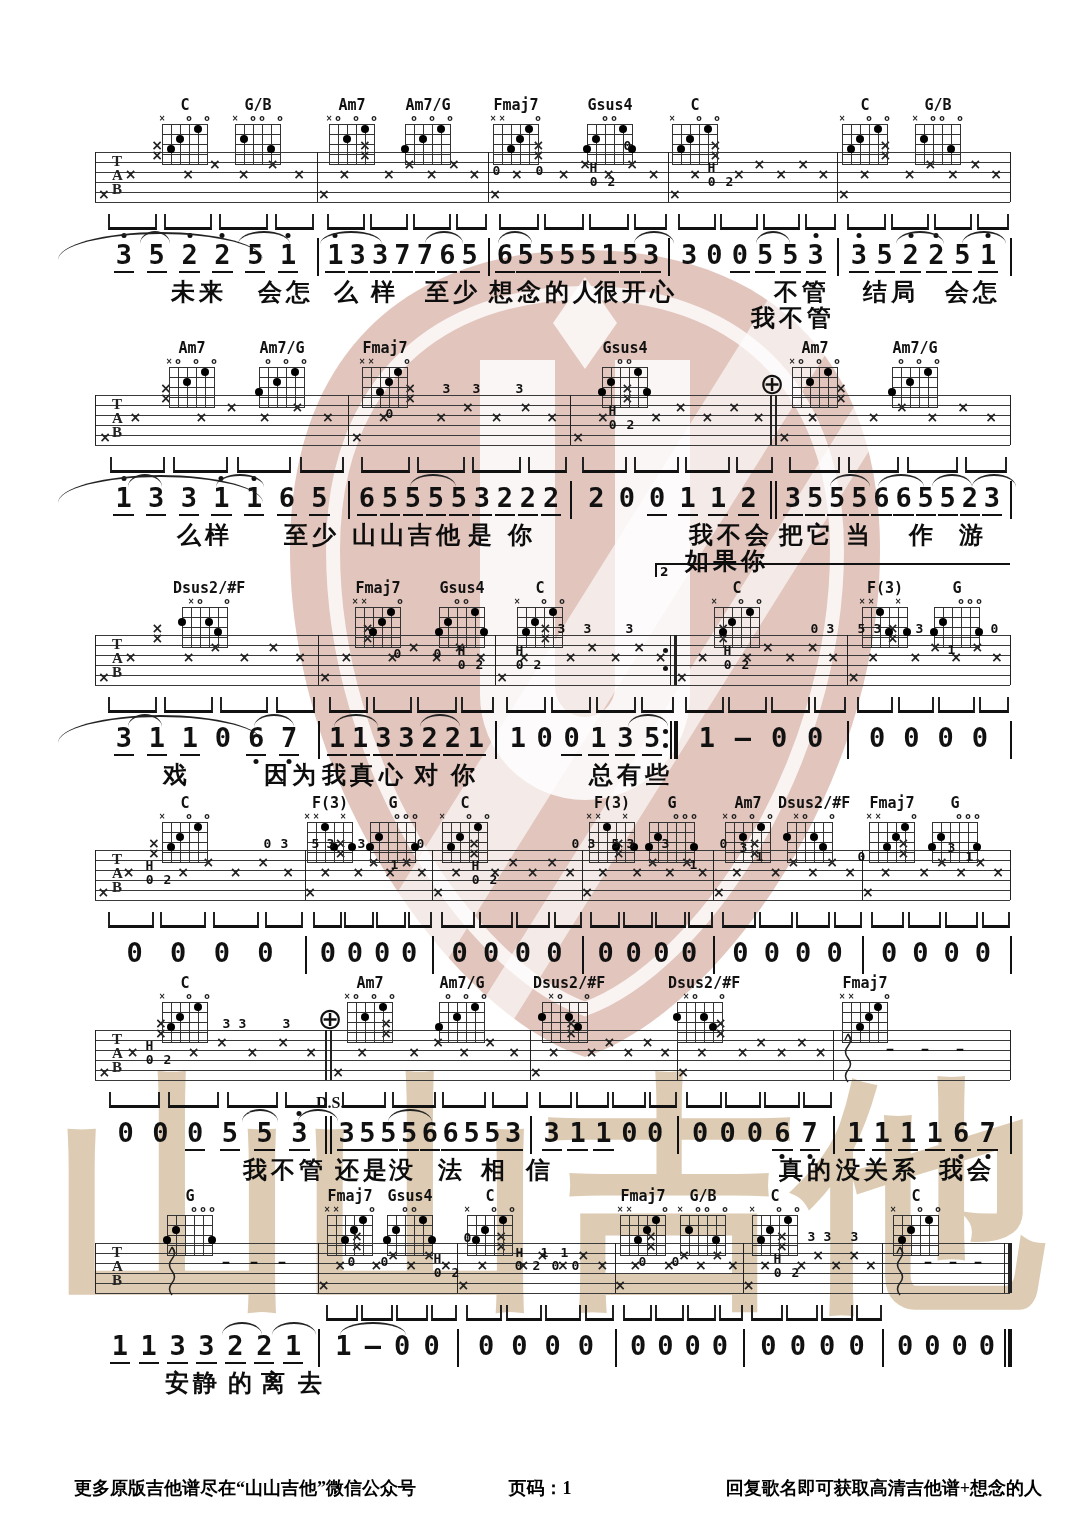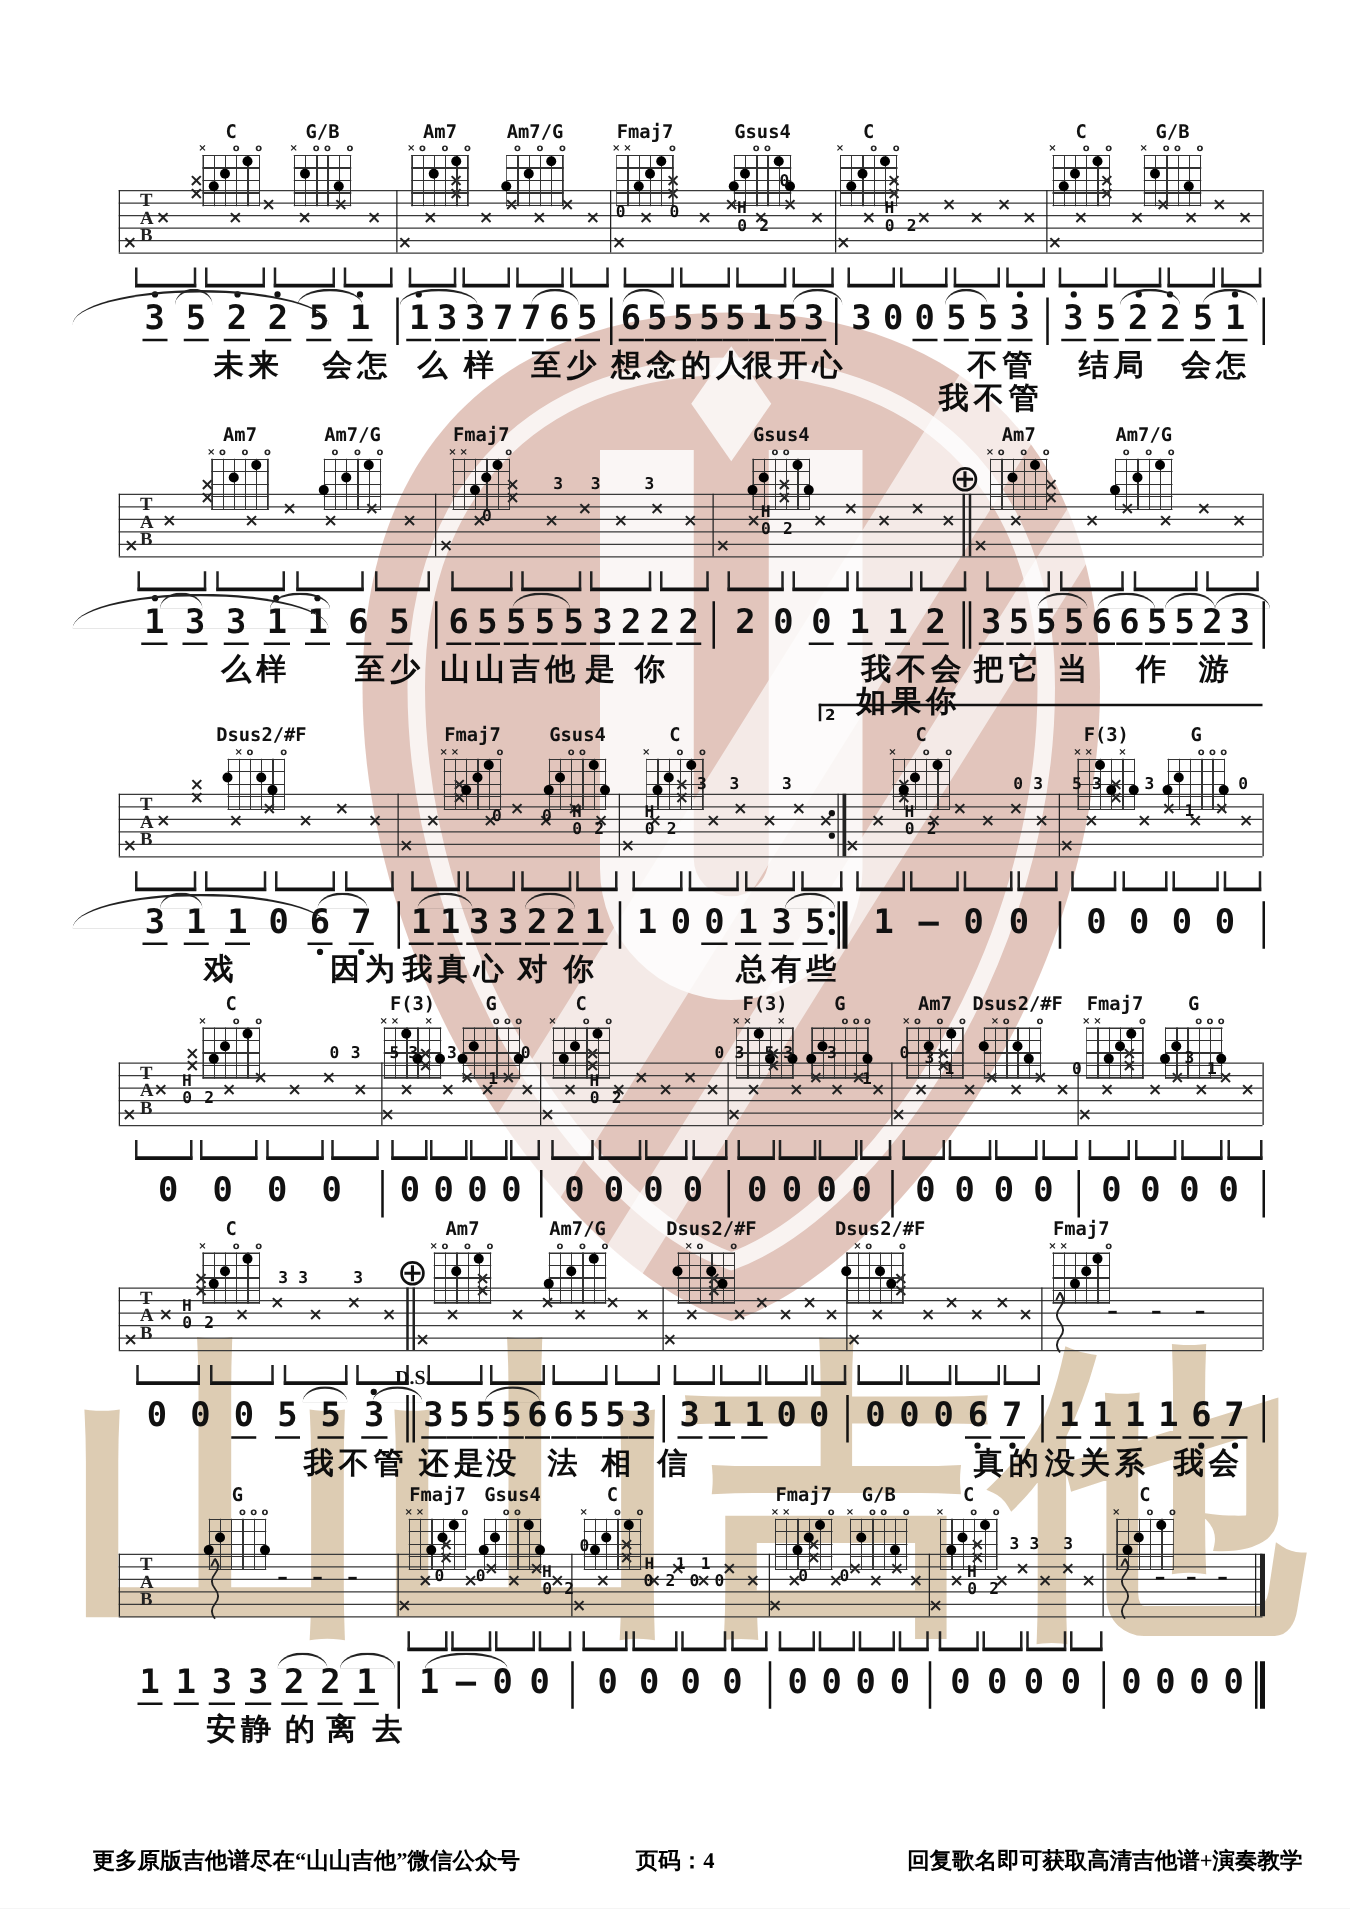--- a/index.html
+++ b/index.html
@@ -1489,16 +1489,16 @@
       <div class="arc" style="left: 272px; top: 1322px; width: 44px;"></div>
       <div class="arc" style="left: 340px; top: 1322px; width: 66px;"></div>
       <div class="lyr" style="left: 193px; top: 1367px;">安静</div>
       <div class="lyr" style="left: 242px; top: 1367px;">的</div>
       <div class="lyr" style="left: 275px; top: 1367px;">离</div>
       <div class="lyr" style="left: 312px; top: 1367px;">去</div>
     </div>
 
   <div class="footer">
     <span class="foot" style="left:74px">更多原版吉他谱尽在“山山吉他”微信公众号</span>
-    <span class="foot" style="left:540px;transform:translateX(-50%)">页码：4</span>
-    <span class="foot" style="right:38px">回复歌名即可获取高清吉他谱+演奏教学</span>
+    <span class="foot" style="left:540px;transform:translateX(-50%)">页码：1</span>
+    <span class="foot" style="right:38px">回复歌名即可获取高清吉他谱+想念的人</span>
   </div>
 </div>
 
 </body></html>

